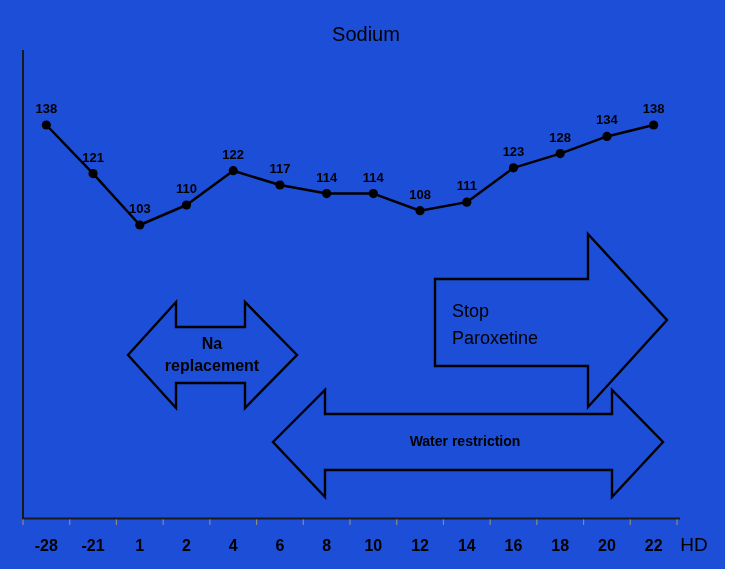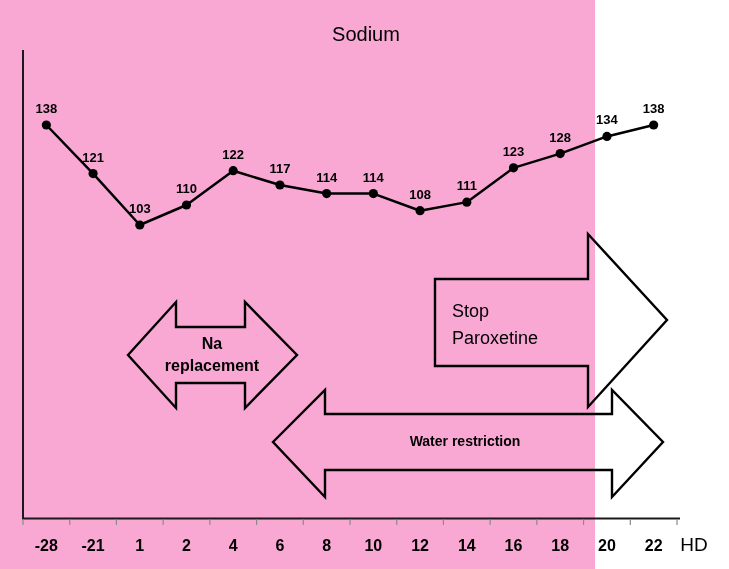--- a/index.html
+++ b/index.html
@@ -6,23 +6,23 @@
     margin: 0;
     padding: 0;
     background: #ffffff;
     width: 729px;
     height: 569px;
     overflow: hidden;
     font-family: "Liberation Sans", sans-serif;
   }
   .figure {
     position: relative;
-    width: 595px;
+    width: 725px;
     height: 569px;
-    background: #f9a8d4;
+    background: #1d4ed8;
   }
   svg { display: block; }
   svg text { fill: #000000; font-family: "Liberation Sans", sans-serif; }
   .chart-title   { font-size: 20px; font-weight: 400; }
   .point-label   { font-size: 13px; font-weight: 700; }
   .x-tick-label  { font-size: 16px; font-weight: 700; }
   .axis-unit     { font-size: 19px; font-weight: 400; }
   .arrow-label-bold    { font-size: 16px; font-weight: 700; }
   .arrow-label-bold-sm { font-size: 14px; font-weight: 700; }
   .arrow-label-reg     { font-size: 18px; font-weight: 400; }

